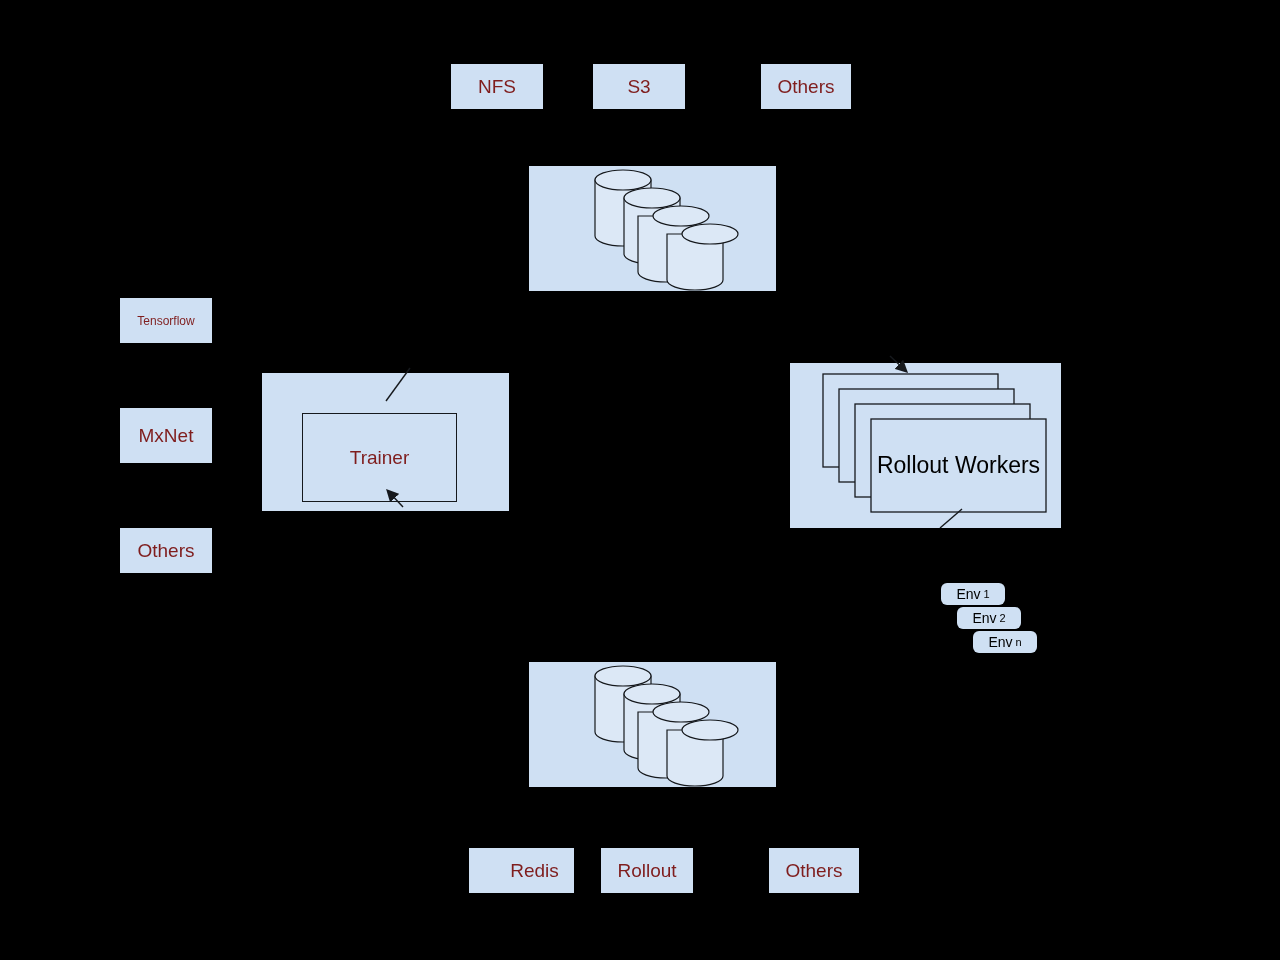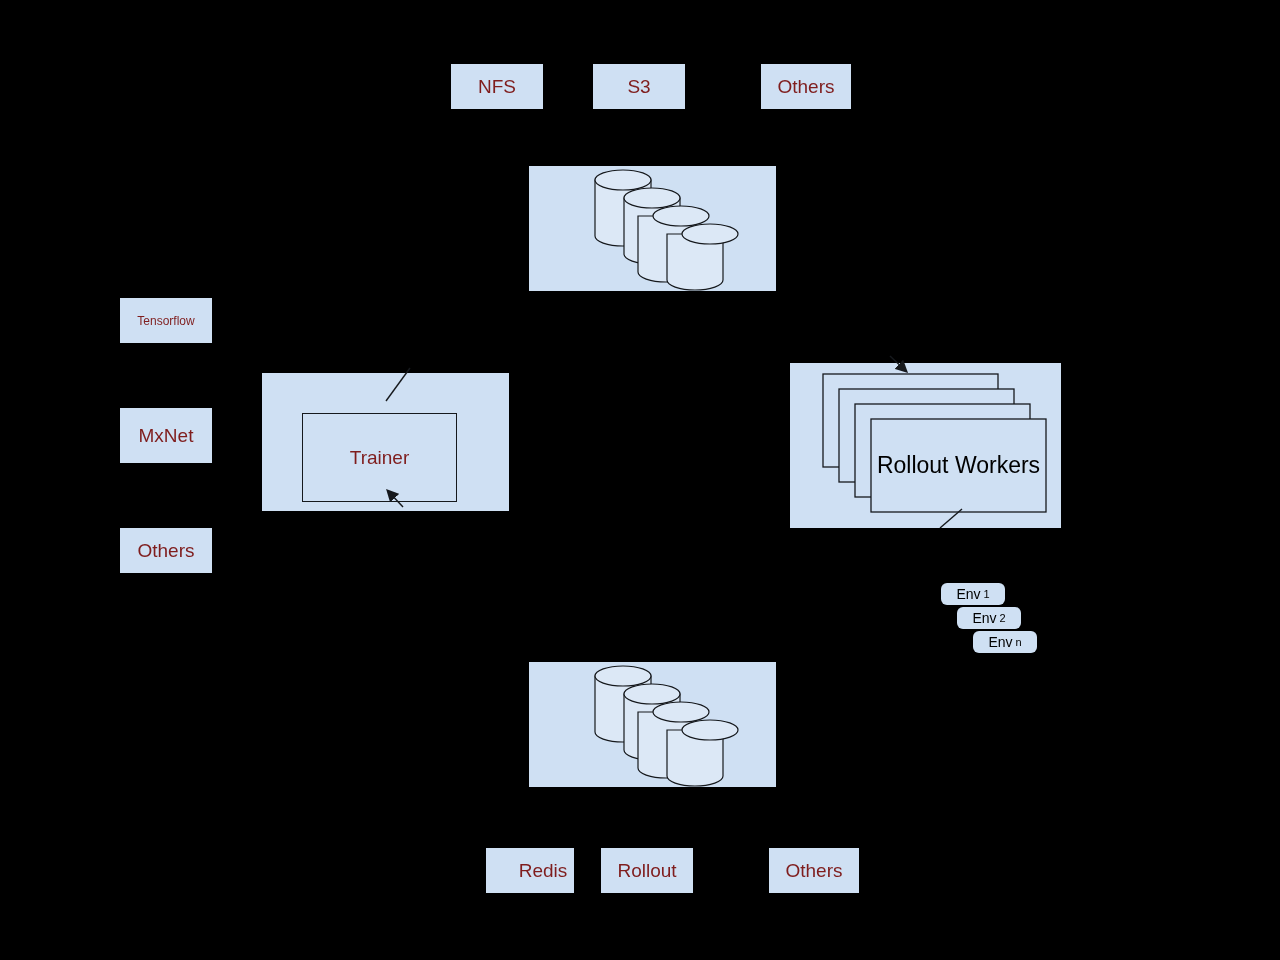--- a/index.html
+++ b/index.html
@@ -153,21 +153,21 @@
         <path d="M95,32 L95,88 A28,10 0 0 0 151,88 L151,32 Z"></path>
         <ellipse cx="123" cy="32" rx="28" ry="10"></ellipse>
         <path d="M80,50 L80,106 A28,10 0 0 0 136,106 L136,50 Z" transform="translate(29,0)"></path>
         <ellipse cx="152" cy="50" rx="28" ry="10"></ellipse>
         <path d="M109,68 L109,114 A28,10 0 0 0 165,114 L165,68 Z" transform="translate(29,0)"></path>
         <ellipse cx="181" cy="68" rx="28" ry="10"></ellipse>
       </g>
     </svg>
   </div>
 
-  <div class="box lbl-lg" style="left:486px;top:848px;width:88px;height:45px;padding-left:26px;">
+  <div class="box lbl-lg" style="left:469px;top:848px;width:105px;height:45px;padding-left:26px;">
     <span>Redis</span>
   </div>
 
   <div class="box lbl-lg" style="left:601px;top:848px;width:92px;height:45px;">
     <span>Rollout</span>
   </div>
 
   <div class="box lbl-lg" style="left:769px;top:848px;width:90px;height:45px;">
     <span>Others</span>
   </div>

